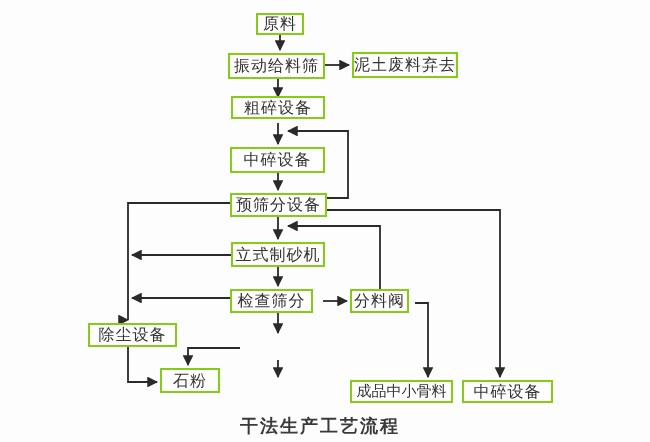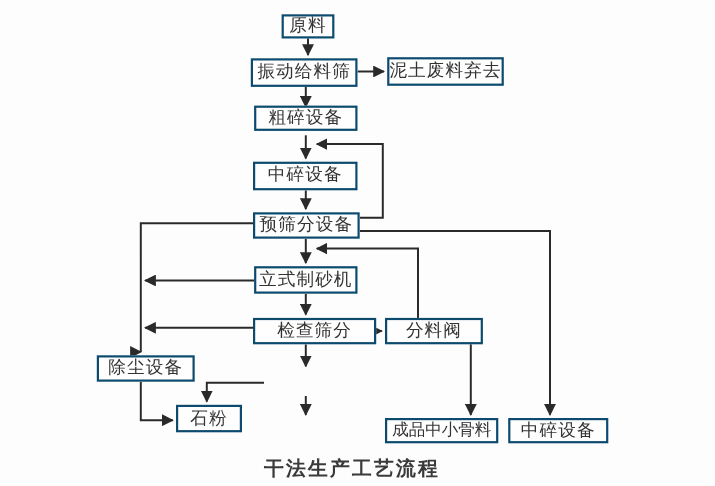--- a/index.html
+++ b/index.html
@@ -18,21 +18,21 @@
   .connectors {
     position: absolute;
     left: 0;
     top: 0;
     width: 650px;
     height: 442px;
   }
   .node {
     position: absolute;
     box-sizing: border-box;
-    border: 2px solid #0c4a6e;
+    border: 2px solid #84cc16;
     background: #fefefe;
     color: #333333;
     display: flex;
     align-items: center;
     justify-content: center;
     font-size: 16px;
     letter-spacing: 1px;
     white-space: nowrap;
     line-height: 1;
   }
@@ -90,23 +90,23 @@
   <div class="node" style="left:228px; top:53px; width:97px; height:26px">振动给料筛</div>
 
   <div class="node" style="left:231px; top:96px; width:94px; height:23px">粗碎设备</div>
 
   <div class="node" style="left:230px; top:147px; width:95px; height:26px">中碎设备</div>
 
   <div class="node" style="left:230px; top:193px; width:97px; height:24px">预筛分设备</div>
 
   <div class="node" style="left:231px; top:242px; width:94px; height:25px">立式制砂机</div>
 
-  <div class="node" style="left:230px; top:289px; width:112px; height:24px">检查筛分</div>
+  <div class="node" style="left:230px; top:289px; width:83px; height:24px">检查筛分</div>
 
-  <div class="node" style="left:350px; top:289px; width:89px; height:24px">分料阀</div>
+  <div class="node" style="left:350px; top:289px; width:59px; height:24px">分料阀</div>
 
   <div class="node" style="left:88px; top:323px; width:89px; height:24px">除尘设备</div>
 
 
   <div class="node" style="left:160px; top:368px; width:60px; height:25px">石粉</div>
 
 
   <div class="node small-text" style="left:350px; top:380px; width:103px; height:23px">成品中小骨料</div>
 
   <div class="node" style="left:462px; top:380px; width:91px; height:23px">中碎设备</div>

